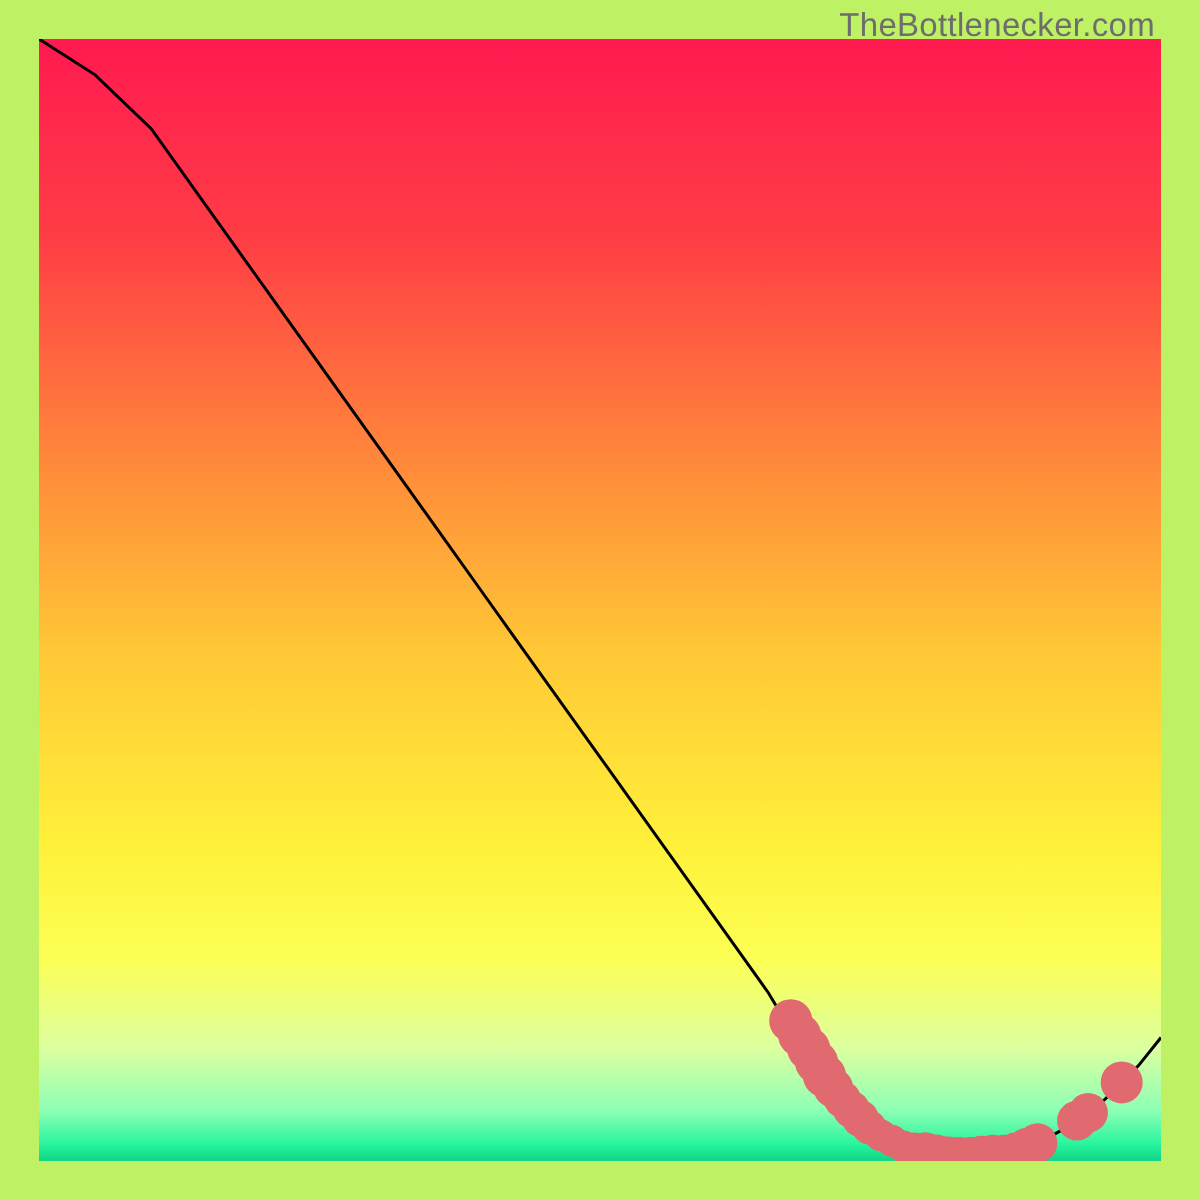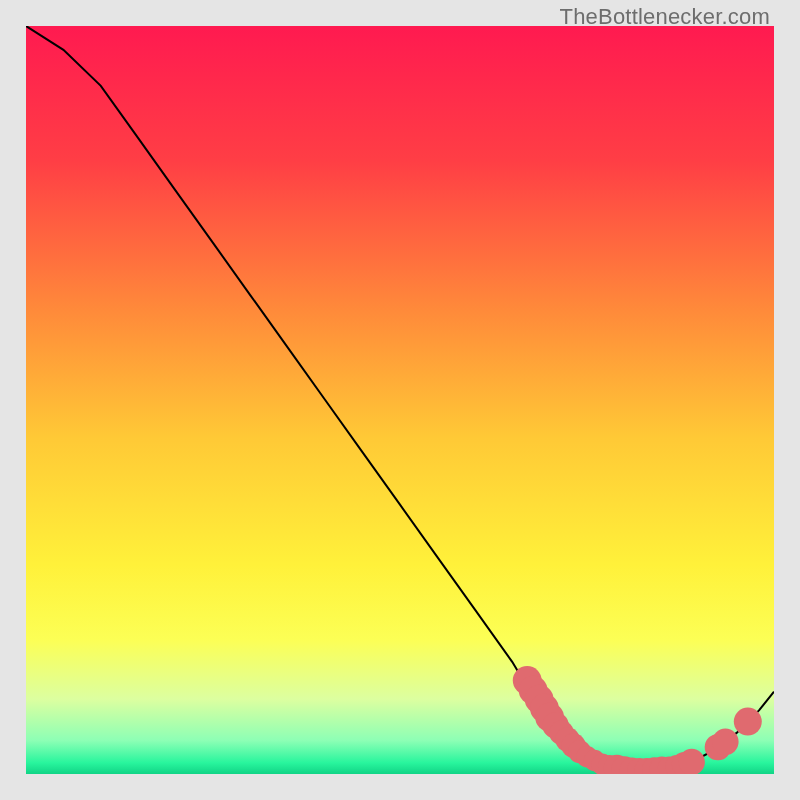--- a/index.html
+++ b/index.html
@@ -8,21 +8,21 @@
     width: 800px;
     height: 800px;
     background: #000;
     overflow: hidden;
     font-family: Arial, Helvetica, sans-serif;
   }
   .frame {
     position: relative;
     width: 800px;
     height: 800px;
-    background: #e5e5e5;
+    background: #bef264;
   }
   .plot {
     position: absolute;
     left: 26px;
     top: 26px;
     width: 748px;
     height: 748px;
     overflow: hidden;
   }
   .watermark {

